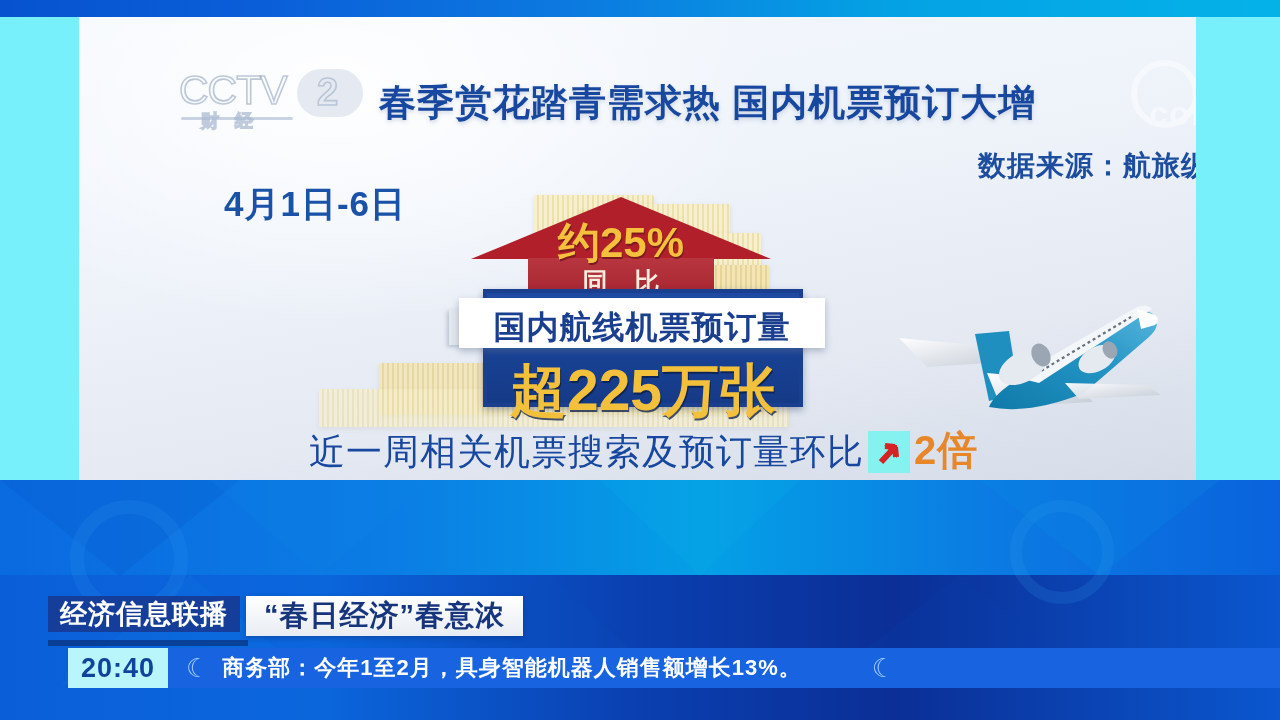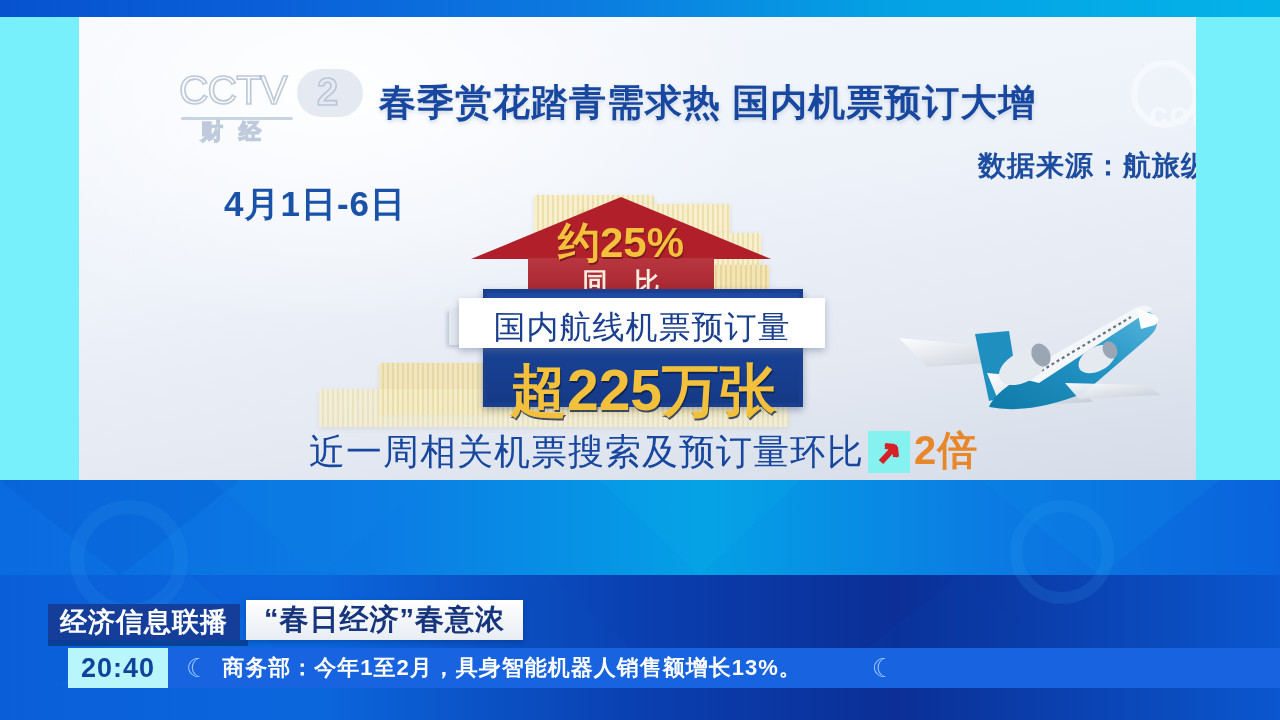--- a/index.html
+++ b/index.html
@@ -33,21 +33,21 @@
   .logo-row{position:relative;height:52px;}
   .logo-txt{font-size:41px;font-weight:normal;letter-spacing:-1px;
     color:rgba(255,255,255,0);-webkit-text-stroke:1.6px rgba(150,168,190,.62);
     font-family:"Liberation Sans",sans-serif;position:absolute;left:0;top:0;}
   .logo-pill{position:absolute;left:118px;top:2px;width:66px;height:48px;border-radius:24px;
     background:rgba(196,208,224,.42);}
   .logo-2{position:absolute;left:138px;top:4px;font-size:38px;font-weight:bold;
     color:rgba(255,255,255,0);-webkit-text-stroke:1.6px rgba(178,192,212,.85);}
   .logo-underline{position:absolute;left:2px;top:50px;width:112px;height:3px;
     background:rgba(168,184,206,.6);border-radius:2px;}
-  .logo-sub{position:absolute;left:22px;top:50px;font-size:22px;letter-spacing:16px;font-weight:bold;
+  .logo-sub{position:absolute;left:22px;top:42px;font-size:18px;letter-spacing:16px;font-weight:bold;
     color:rgba(255,255,255,0);-webkit-text-stroke:1.4px rgba(168,184,206,.72);}
 
   
   .wm{position:absolute;left:1030px;top:35px;width:190px;height:90px;opacity:.5;pointer-events:none;}
   .wm-ring{position:absolute;left:22px;top:8px;width:56px;height:56px;border-radius:50%;
     border:6px solid rgba(255,255,255,.85);}
   .wm-cn{position:absolute;left:84px;top:20px;font-size:19px;color:rgba(255,255,255,.9);letter-spacing:2px;}
   .wm-com{position:absolute;left:40px;top:42px;font-size:34px;font-weight:bold;color:rgba(255,255,255,.82);letter-spacing:1px;}
 
   
@@ -88,35 +88,35 @@
   .bigval{position:absolute;left:404px;top:336px;width:320px;text-align:center;
     font-size:57px;font-weight:bold;color:#f3c03b;letter-spacing:0;
     text-shadow:1px 2px 0 rgba(10,28,70,.75);}
 
   
   .wbanner{position:absolute;left:380px;top:281px;width:366px;height:50px;background:#ffffff;
     box-shadow:0 3px 7px rgba(100,115,145,.45);}
   .wbanner-tab{position:absolute;left:370px;top:292px;width:16px;height:36px;
     background:#e3e7ee;box-shadow:-2px 2px 4px rgba(100,115,145,.35);}
   .wbanner-txt{position:absolute;left:380px;top:289px;width:366px;text-align:center;
-    font-size:32px;font-weight:normal;color:#1a3f8f;letter-spacing:1px;}
+    font-size:32px;font-weight:bold;color:#1a3f8f;letter-spacing:1px;}
 
   
   .capline{position:absolute;left:230px;top:406px;font-size:36px;font-weight:500;color:#17479e;
     letter-spacing:1px;white-space:nowrap;}
   .cap-arrowbox{display:inline-block;width:42px;height:42px;background:#85f2ef;
     vertical-align:-9px;position:relative;margin:0 4px;}
   .cap-arrowbox svg{position:absolute;left:5px;top:5px;}
   .cap-mult{color:#e8862a;font-weight:bold;font-size:40px;}
 
   
   .plane{position:absolute;left:800px;top:248px;width:290px;height:170px;}
 
   
-  .l3{position:absolute;left:48px;top:596px;height:44px;display:flex;align-items:flex-end;}
+  .l3{position:absolute;left:48px;top:596px;height:44px;display:flex;align-items:flex-start;}
   .l3-prog{background:#143e99;color:#ffffff;font-size:27px;font-weight:bold;letter-spacing:1px;
     display:flex;align-items:center;padding:0 12px;}
   .l3-gap{width:6px;background:#88e9f7;}
   .l3-title{background:linear-gradient(180deg,#ffffff,#e8edf3);color:#16357d;font-size:29px;font-weight:bold;
     letter-spacing:1px;display:flex;align-items:center;padding:0 18px;box-shadow:0 2px 5px rgba(10,30,80,.3);}
   .l3-shadow{position:absolute;left:48px;top:640px;width:200px;height:6px;background:rgba(8,34,95,.55);}
 
   
   .ticker{position:absolute;left:48px;top:648px;width:1232px;height:40px;display:flex;align-items:stretch;padding-left:20px;}
   .tk-time{width:100px;background:#b9f6fb;color:#10439c;font-size:27px;font-weight:bold;

